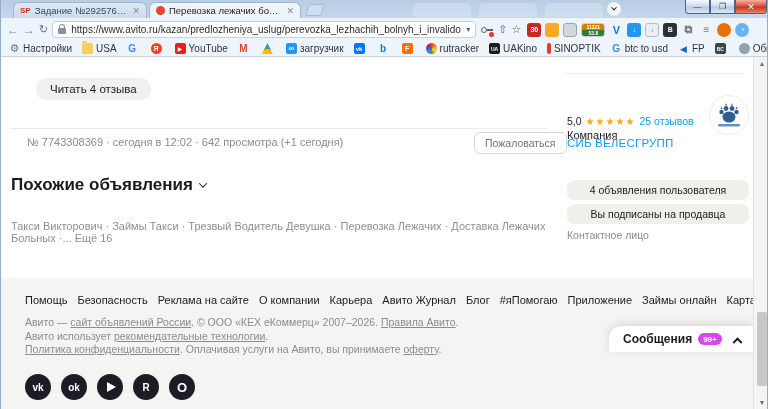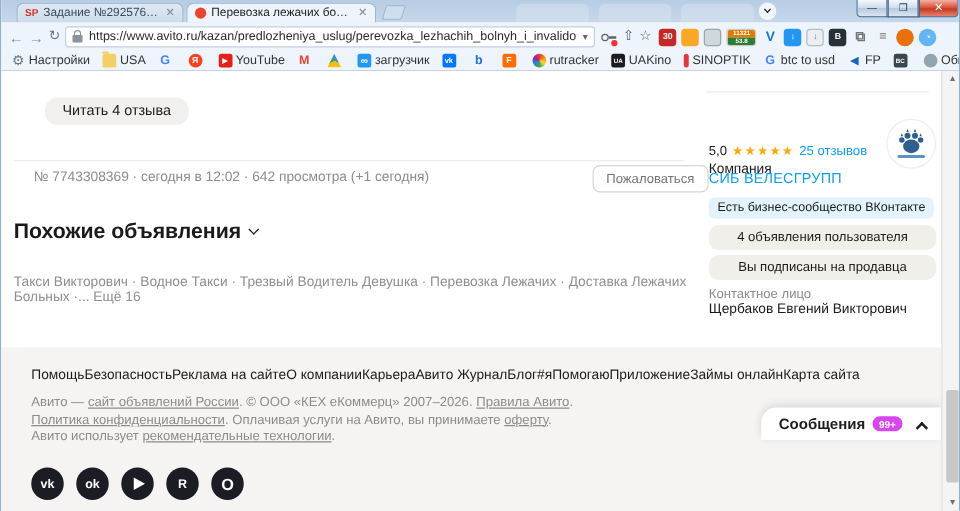--- a/index.html
+++ b/index.html
@@ -102,21 +102,21 @@
   #vk-badge{position:absolute;left:0;top:101px;background:#e3f2fc;border-radius:5px;padding:3px 7px;font-size:10px;color:#1c1c1c;white-space:nowrap;}
   .side-btn{position:absolute;left:0;width:182px;height:20px;background:#f0efea;border:none;border-radius:8px;font-size:10.5px;color:#1c1c1c;display:flex;align-items:center;justify-content:center;}
   #ads-btn{top:123px;}
   #subscribed-btn{top:147px;}
   #contact-label{position:absolute;left:0;top:172px;color:#8c8c8c;font-size:10.5px;}
   #contact-name{position:absolute;left:0;top:184px;font-size:11px;}
   #avatar{position:absolute;left:142px;top:38px;width:40px;height:40px;border-radius:50%;background:#fff;border:1px solid #eee;display:flex;align-items:center;justify-content:center;overflow:hidden;}
 
   
   #footer{position:absolute;left:0;top:221px;width:752px;height:131px;background:#f5f4f2;}
-  #footer-links{position:absolute;left:24px;top:16px;width:716px;display:flex;flex-wrap:nowrap;font-size:11px;color:#1c1c1c;white-space:nowrap;}
+  #footer-links{position:absolute;left:24px;top:16px;width:716px;display:flex;gap:10px;flex-wrap:nowrap;font-size:11px;color:#1c1c1c;white-space:nowrap;}
   .flink{flex:0 0 auto;}
   #legal{position:absolute;left:24px;top:38px;font-size:10.5px;color:#8c8c89;line-height:13.5px;width:700px;}
   #legal .u{text-decoration:underline;}
   #social{position:absolute;left:24px;top:96px;display:flex;gap:10px;}
   .soc{width:26px;height:26px;border-radius:50%;background:#1c1c24;color:#fff;display:flex;align-items:center;justify-content:center;font-size:10px;font-weight:bold;}
   .soc .tri{width:0;height:0;border-left:9px solid #fff;border-top:5px solid transparent;border-bottom:5px solid transparent;margin-left:2px;}
   .soc.dzen-icon{font-size:13px;}
 
   
   #msgwidget{position:absolute;left:608px;top:326px;width:144px;height:26px;background:#fff;border-radius:12px 0 0 0;box-shadow:0 -2px 8px rgba(0,0,0,.12);display:flex;align-items:center;padding:0 12px 0 14px;gap:6px;}
@@ -315,36 +315,34 @@
     <div class="main-divider"></div>
     <div id="meta-line">№ 7743308369 · сегодня в 12:02 · 642 просмотра (+1 сегодня)</div>
     <button id="report-btn">Пожаловаться</button>
 
     <div id="similar-heading">
       <span>Похожие объявления</span>
       <span class="chev-sm"></span>
     </div>
 
     <div id="similar-links">
-      <span><span class="slnk">Такси Викторович</span><span class="slnk">Водное Такси</span><span class="slnk">Трезвый Водитель Девушка</span><span class="slnk">Перевозка Лежачих</span><span class="slnk">Доставка Лежачих Больных</span></span><span class="stail"> ·... </span><span class="stail">Ещё 16</span>
+      <span><span class="slnk">Такси Викторович</span><span class="slnk">Займы Такси</span><span class="slnk">Трезвый Водитель Девушка</span><span class="slnk">Перевозка Лежачих</span><span class="slnk">Доставка Лежачих Больных</span></span><span class="stail"> ·... </span><span class="stail">Ещё 16</span>
     </div>
 
     <div id="seller">
       <div id="seller-name">СИБ ВЕЛЕСГРУПП</div>
       <div id="seller-rating">
         <span>5,0</span>
         <span class="stars">★★★★★</span>
         <span class="rlink">25 отзывов</span>
       </div>
       <div id="seller-type">Компания</div>
-      <div id="vk-badge">Есть бизнес-сообщество ВКонтакте</div>
       <button id="ads-btn" class="side-btn">4 объявления пользователя</button>
       <button id="subscribed-btn" class="side-btn">Вы подписаны на продавца</button>
       <div id="contact-label">Контактное лицо</div>
-      <div id="contact-name">Щербаков Евгений Викторович</div>
       <div id="avatar">
         <svg width="30" height="30" viewBox="0 0 30 30">
           <ellipse cx="15" cy="17" rx="6.5" ry="5.5" fill="#2f5f8f"></ellipse>
           <circle cx="7.5" cy="12" r="2.2" fill="#2f5f8f"></circle>
           <circle cx="12" cy="8.5" r="2.4" fill="#2f5f8f"></circle>
           <circle cx="18" cy="8.5" r="2.4" fill="#2f5f8f"></circle>
           <circle cx="22.5" cy="12" r="2.2" fill="#2f5f8f"></circle>
           <path d="M6.5 9 L7.5 6.5 L8.5 9 Z M11 5.5 L12 3 L13 5.5 Z M17 5.5 L18 3 L19 5.5 Z M21.5 9 L22.5 6.5 L23.5 9 Z" fill="#2f5f8f"></path>
           <rect x="4" y="24" width="22" height="2.4" rx="1.2" fill="#5e93c0"></rect>
         </svg>
@@ -361,22 +359,22 @@
           <a class="flink">Карьера</a>
           <a class="flink">Авито Журнал</a>
           <a class="flink">Блог</a>
           <a class="flink">#яПомогаю</a>
           <a class="flink">Приложение</a>
           <a class="flink">Займы онлайн</a>
           <a class="flink">Карта сайта</a>
         </div>
       <div id="legal">
           <div><span>Авито — </span><span class="u">сайт объявлений России</span><span>. © ООО «КЕХ еКоммерц» 2007–2026. </span><span class="u">Правила Авито</span><span>.</span></div>
+          <div><span>Авито использует </span><span class="u">рекомендательные технологии</span><span>.</span></div>
           <div><span class="u">Политика конфиденциальности</span><span>. Оплачивая услуги на Авито, вы принимаете </span><span class="u">оферту</span><span>.</span></div>
-          <div><span>Авито использует </span><span class="u">рекомендательные технологии</span><span>.</span></div>
         </div>
       <div id="social">
 
       <span class="soc vk-icon">vk</span>
           <span class="soc ok-icon">ok</span>
           <span class="soc telegram-icon">
             <span class="tri"></span>
           </span>
           <span class="soc rutube-icon">R</span>
           <span class="soc dzen-icon">O</span>

